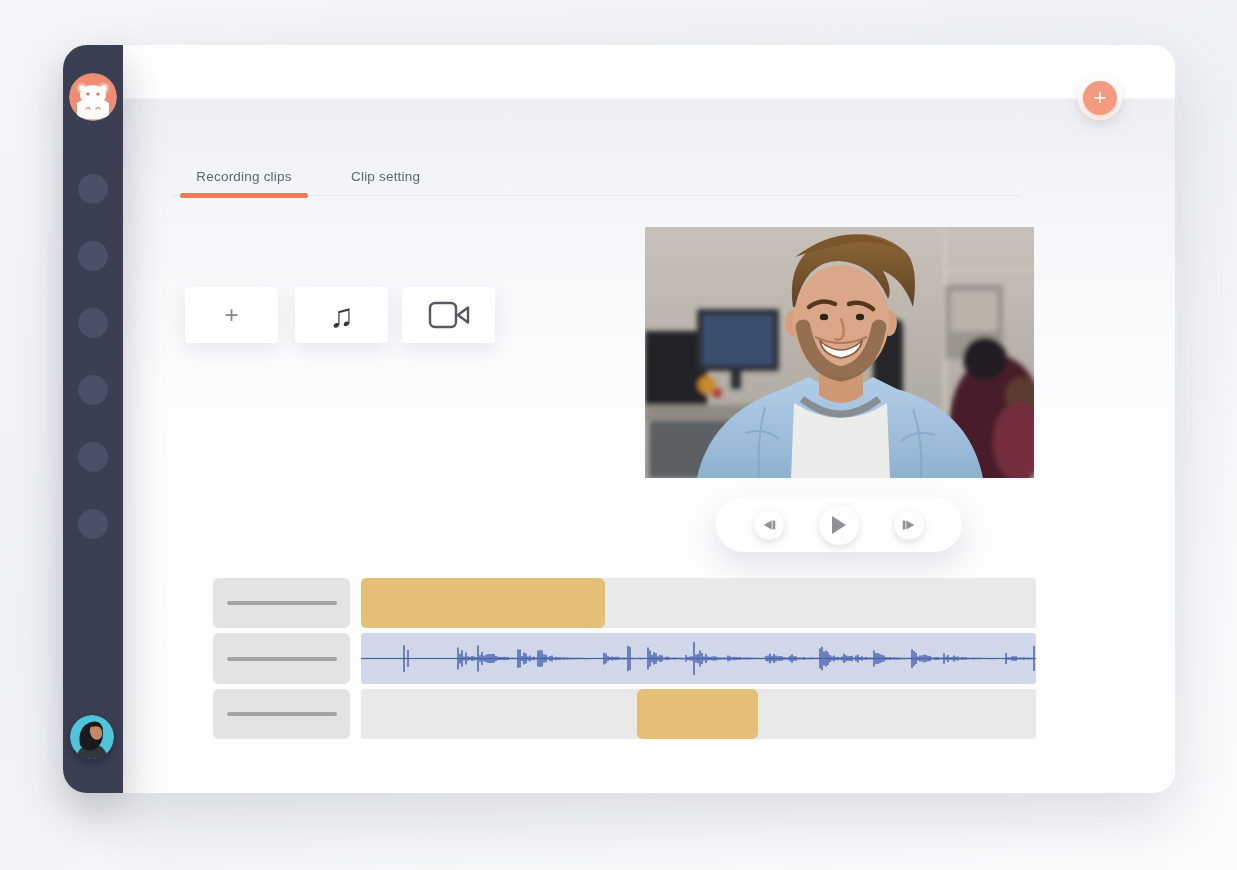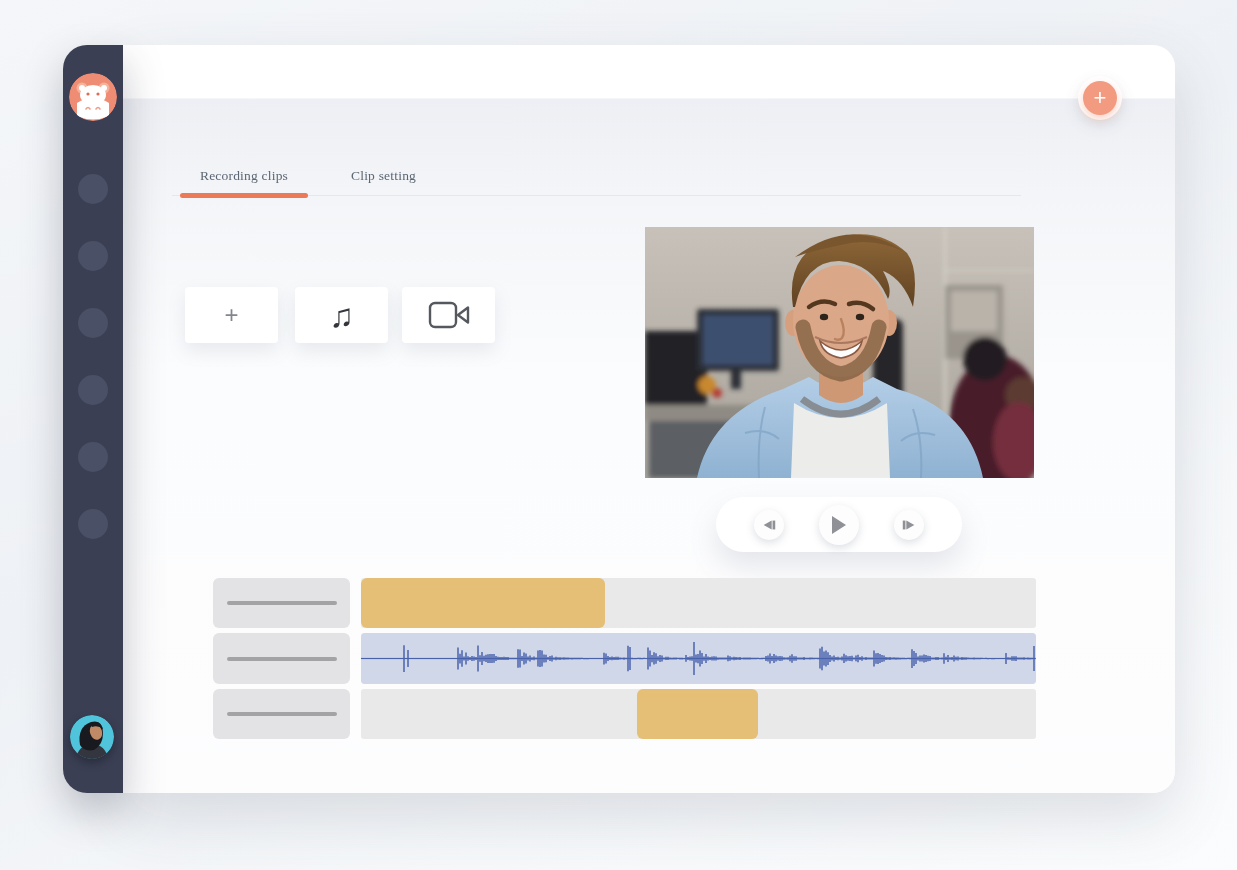--- a/index.html
+++ b/index.html
@@ -51,21 +51,21 @@
     width:34px; height:34px; border-radius:50%;
     background:var(--fab,#f29b80); border:none; cursor:pointer;
     color:#fff; font-size:22px; line-height:30px; font-weight:400;
     display:flex; align-items:center; justify-content:center;
     box-shadow:0 4px 10px rgba(242,155,128,.45);
   }
 
   
   .tabs {
     position:absolute; left:49px; top:112px; width:849px; height:39px;
-    border-bottom:1px solid #e5e7ec; display:flex; align-items:center;font-family:Liberation Serif, serif;
+    border-bottom:1px solid #e5e7ec; display:flex; align-items:center;
   }
   .tab {
     position:relative; height:100%; display:flex; align-items:center; justify-content:center;
     font-size:13.5px; color:var(--tab-text,#5c6673); letter-spacing:.2px; cursor:pointer;
   }
   .tab.active { width:128px; margin-left:8px; }
   .tab.inactive { margin-left:33px; padding:0 10px; }
   .tab.active::after {
     content:""; position:absolute; left:0; right:0; bottom:-3px; height:5px;
     border-radius:3px; background:var(--accent,#ec7a58);

